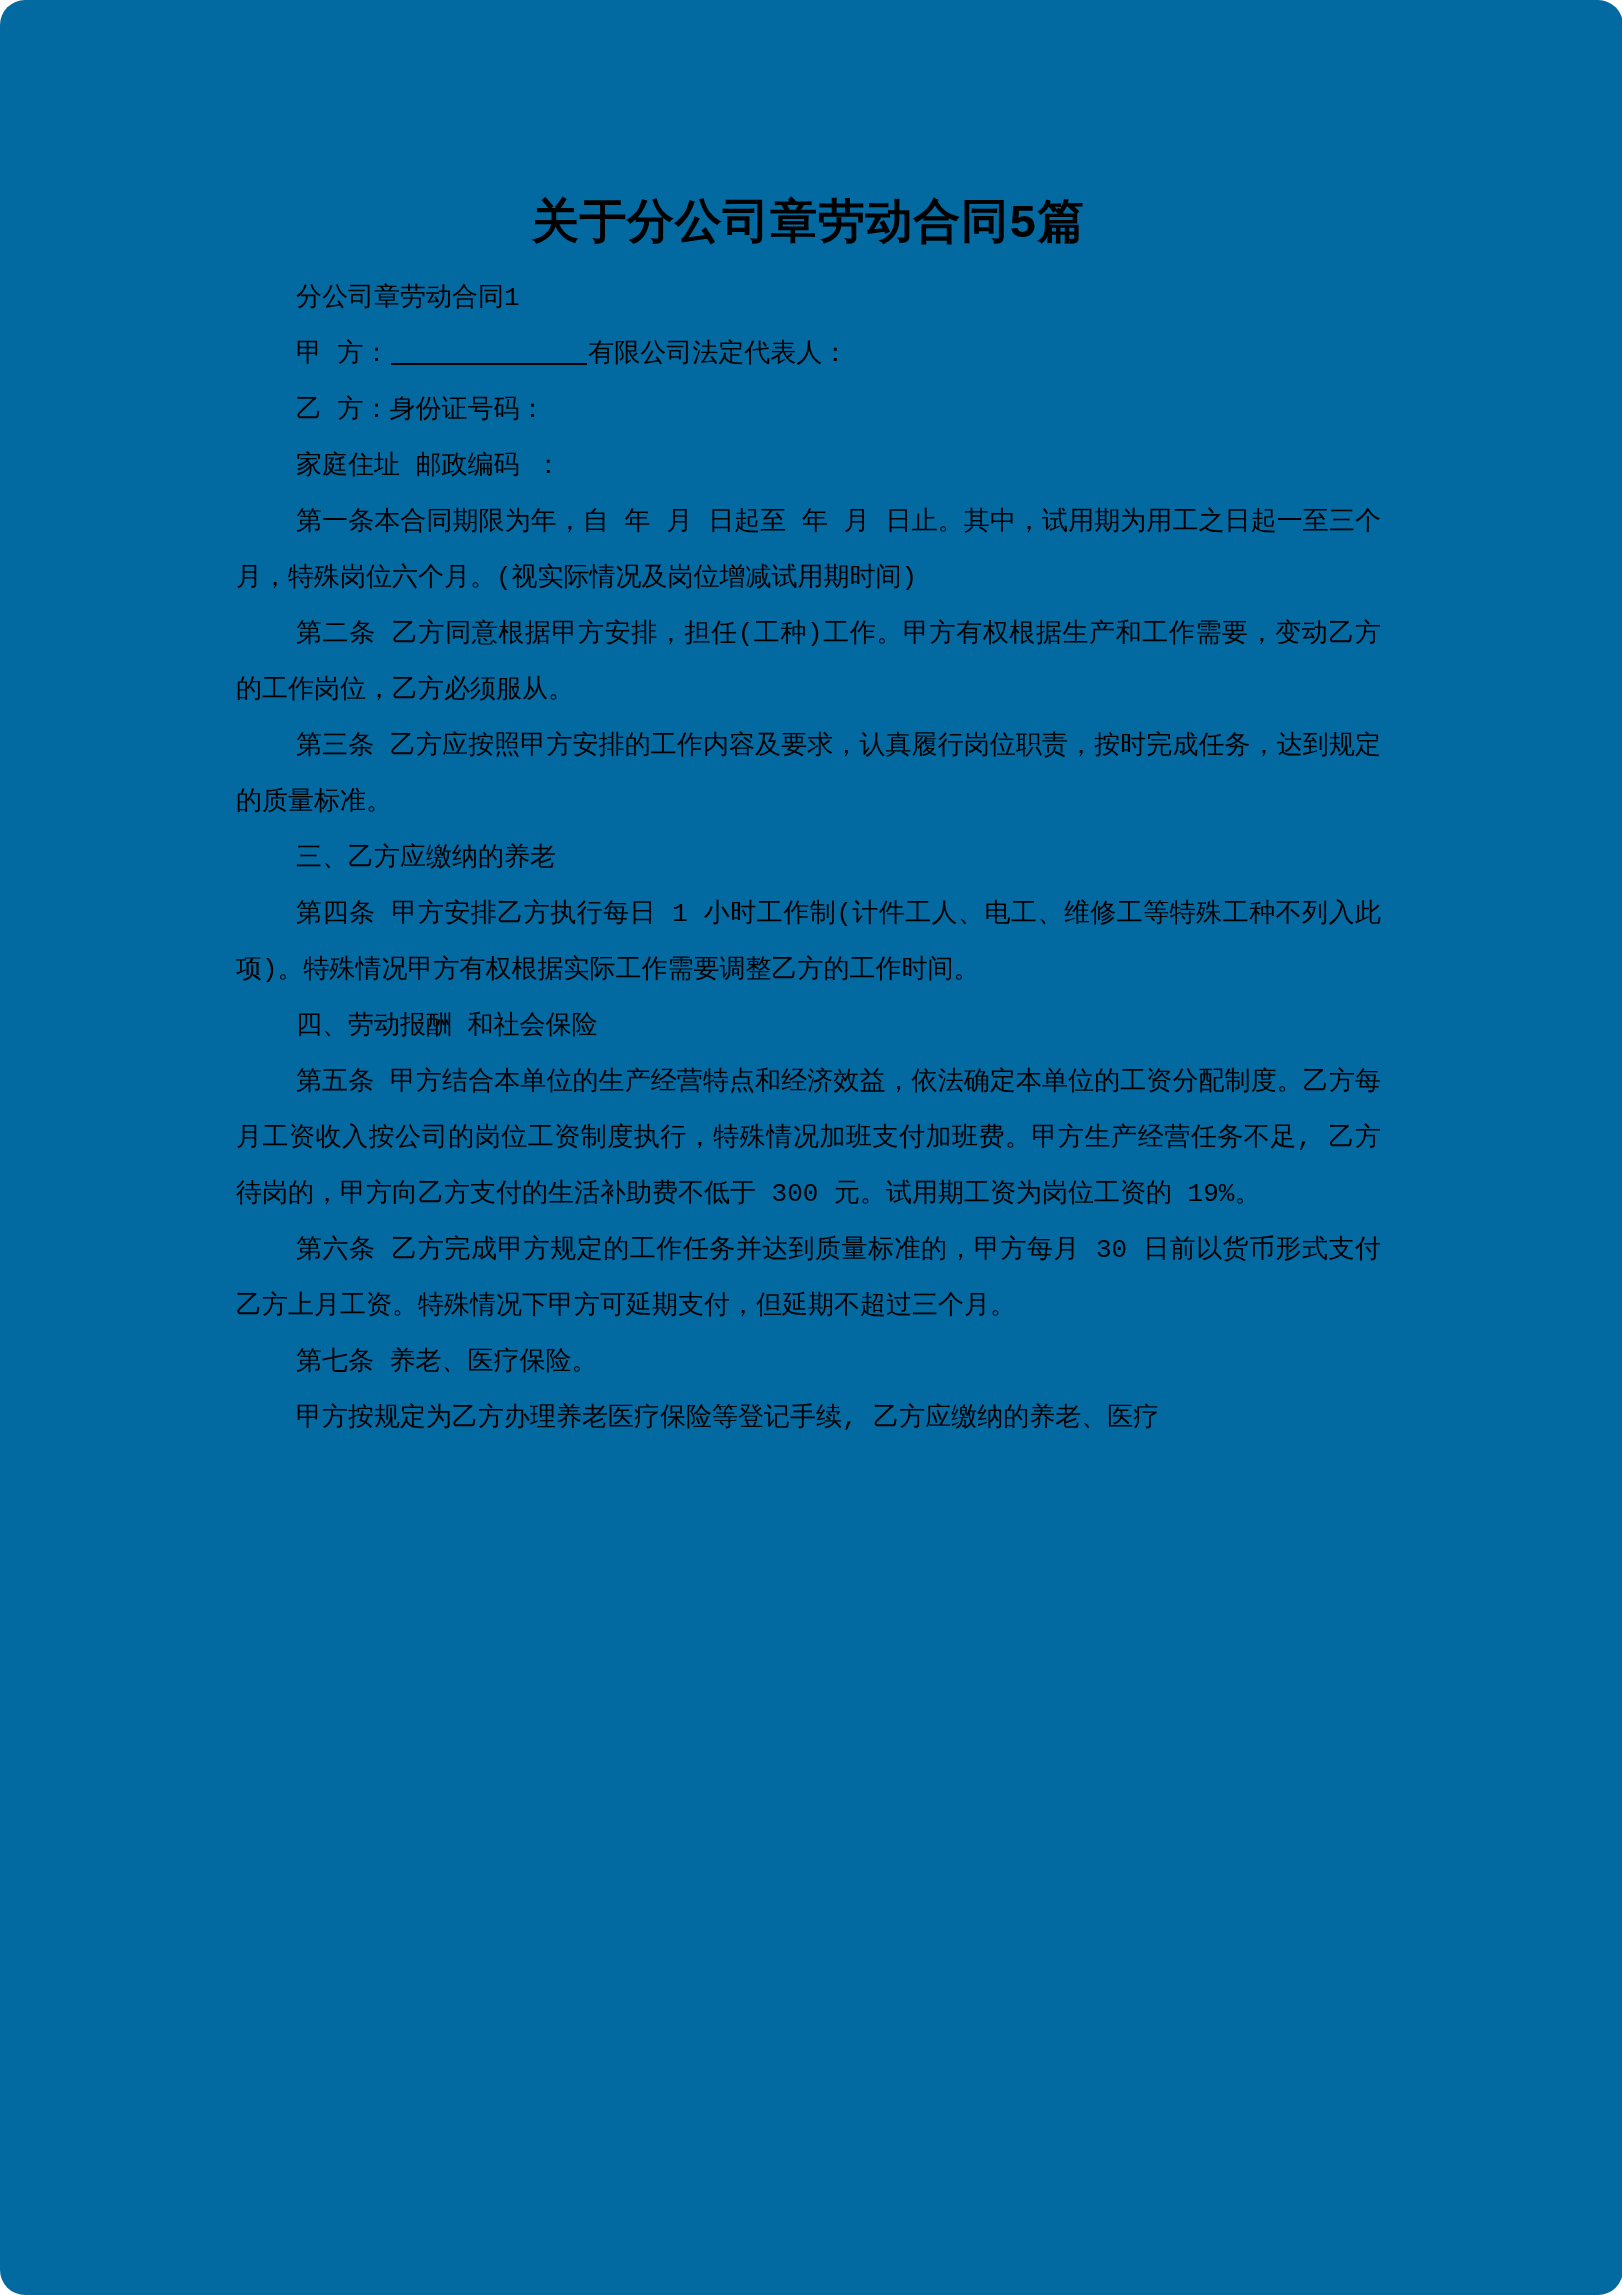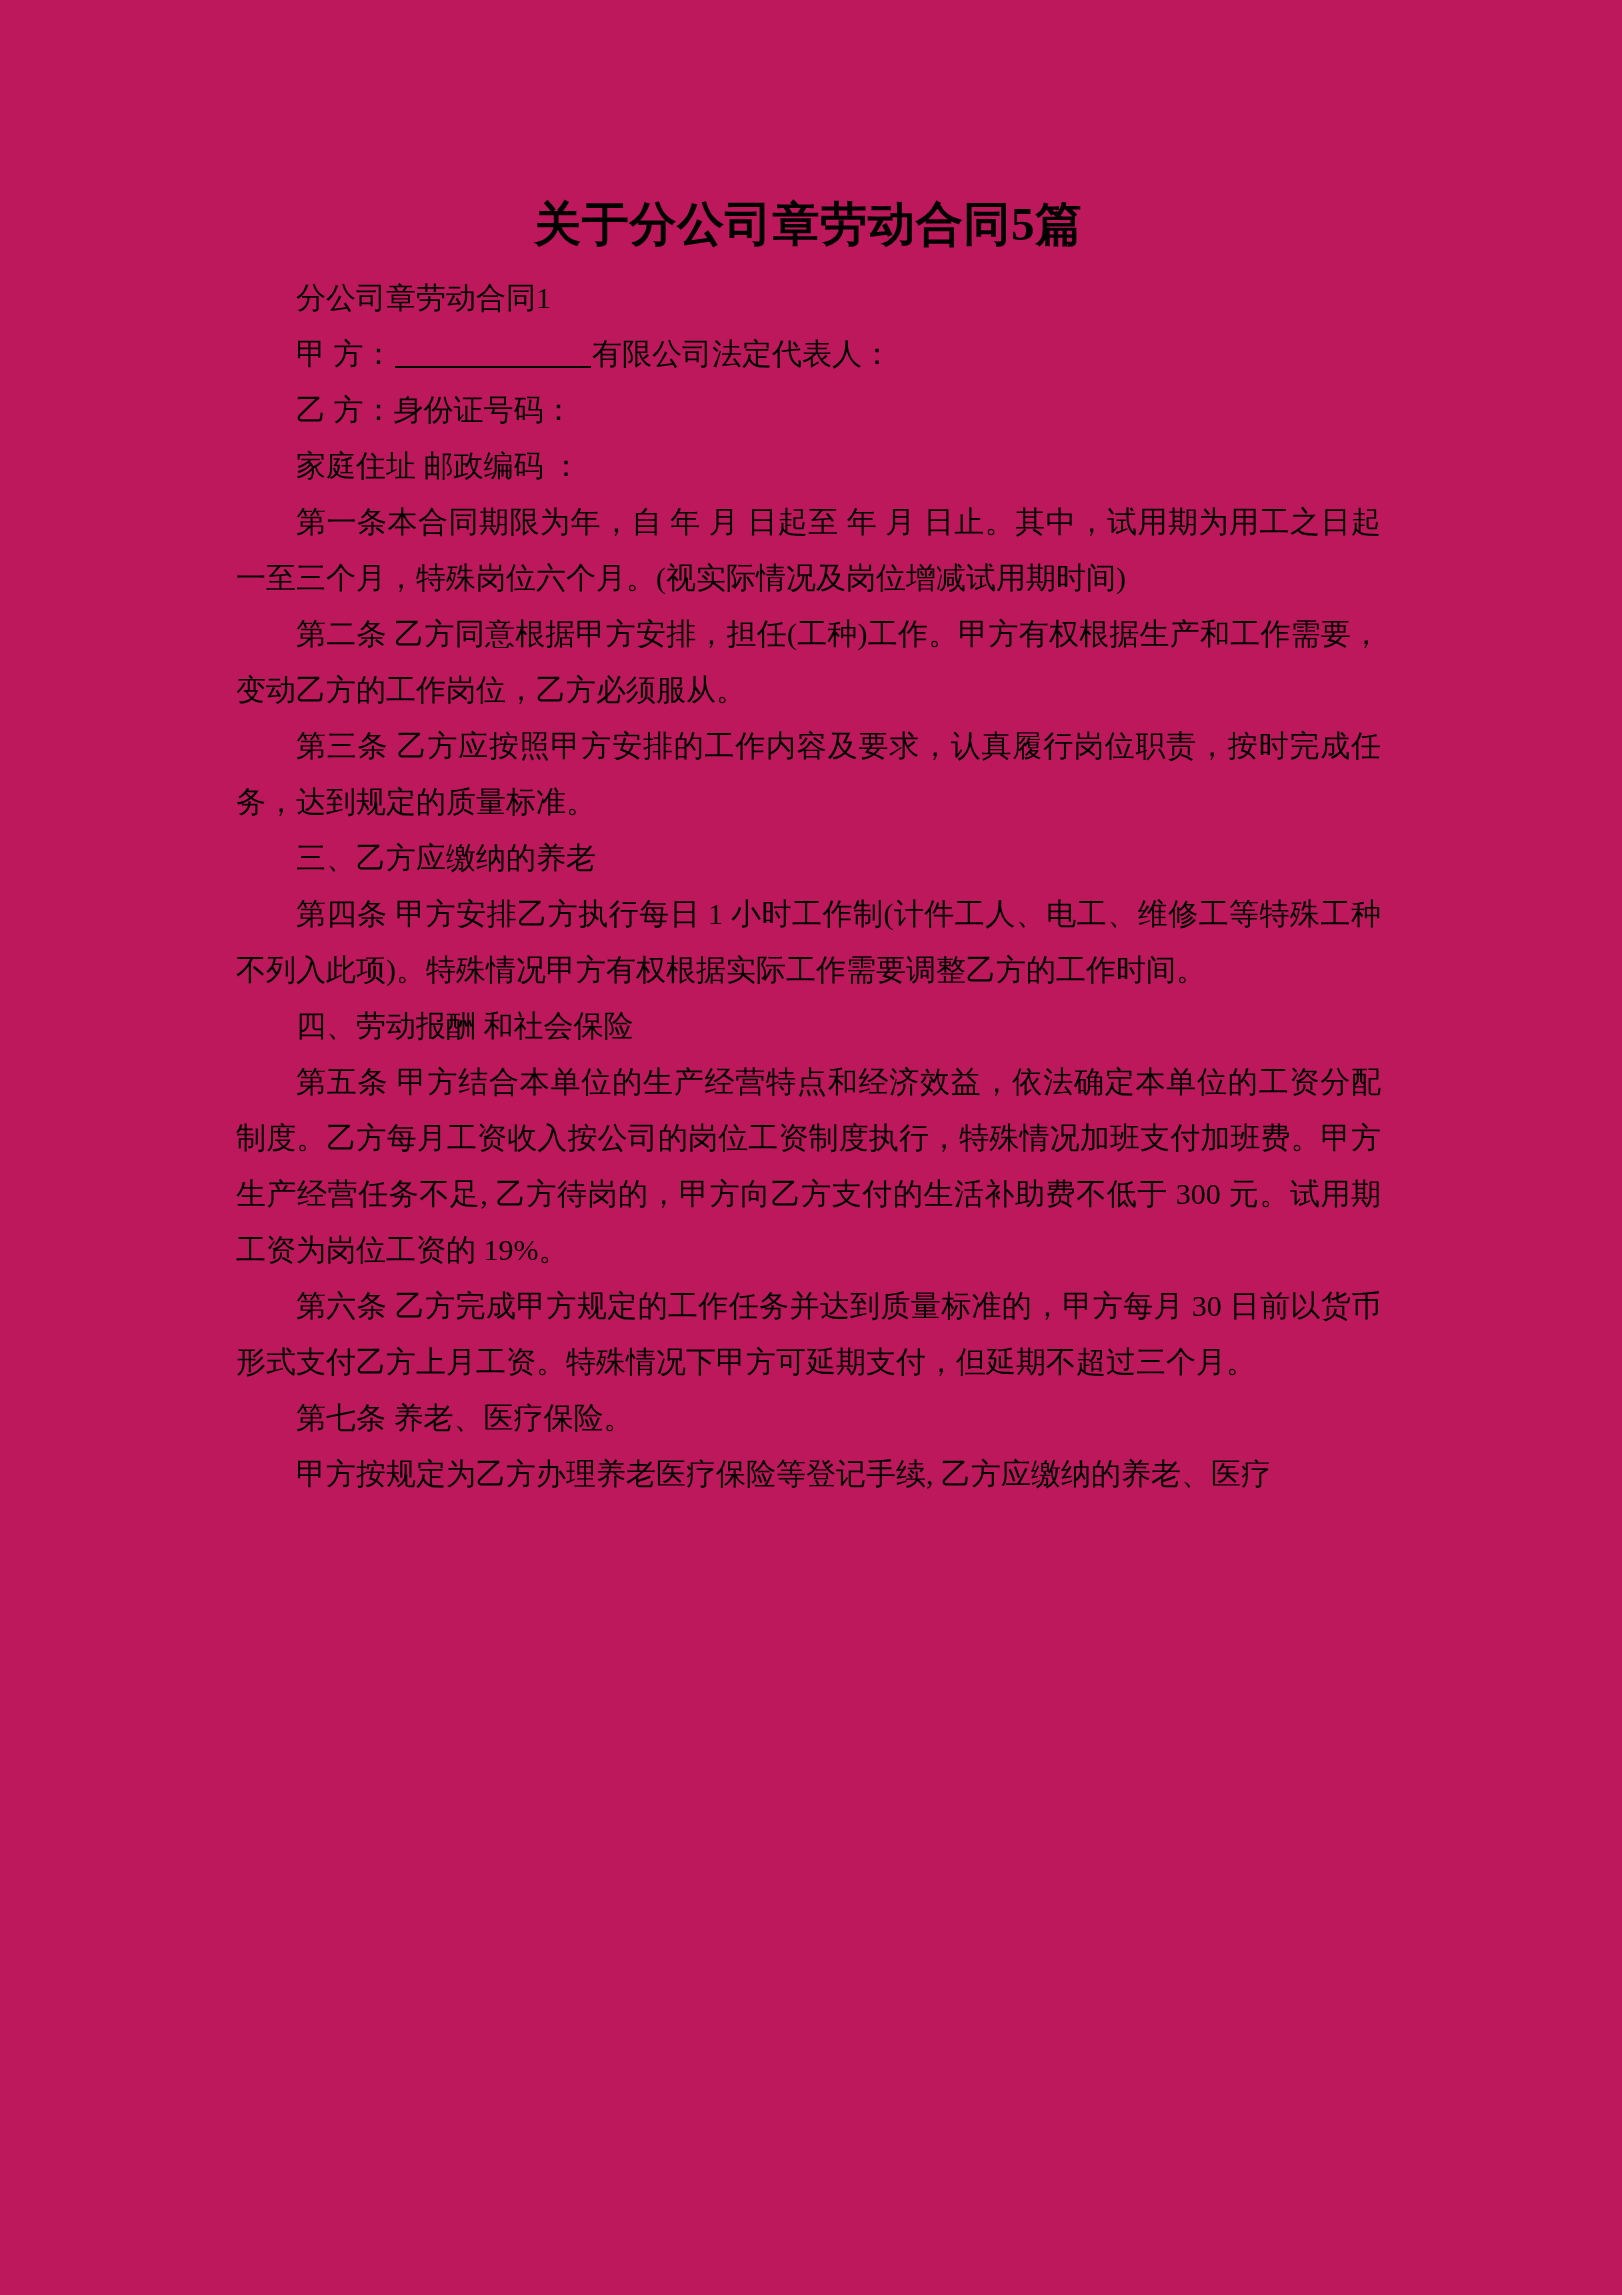--- a/index.html
+++ b/index.html
@@ -5,43 +5,44 @@
 <style>
   html, body {
     margin: 0;
     padding: 0;
     background: #ffffff;
   }
   .page {
     position: relative;
     width: 1623px;
     height: 2295px;
-    background: #be185d;
+    background: #0369a1;
     margin: 0 auto;
     overflow: hidden;
-    font-family: Liberation Serif, serif;
+    font-family: Liberation Mono, monospace;
     color: #000000;
+    border-radius: 25px;
   }
   .content {
     position: absolute;
     left: 236px;
     top: 196px;
     width: 1145px;
   }
   .doc-title {
     font-size: 47px;
     font-weight: bold;
     text-align: center;
     line-height: 1.22;
     letter-spacing: 0.7px;
     margin: 0 0 17px 0;
     white-space: nowrap;
   }
   .para {
-    font-size: 30px;
+    font-size: 26px;
     line-height: 56px;
     margin: 0;
     text-align: justify;
     text-justify: inter-ideograph;
     text-indent: 60px;
     word-break: break-all;
   }
   .blank-line {
     display: inline-block;
     width: 196px;

